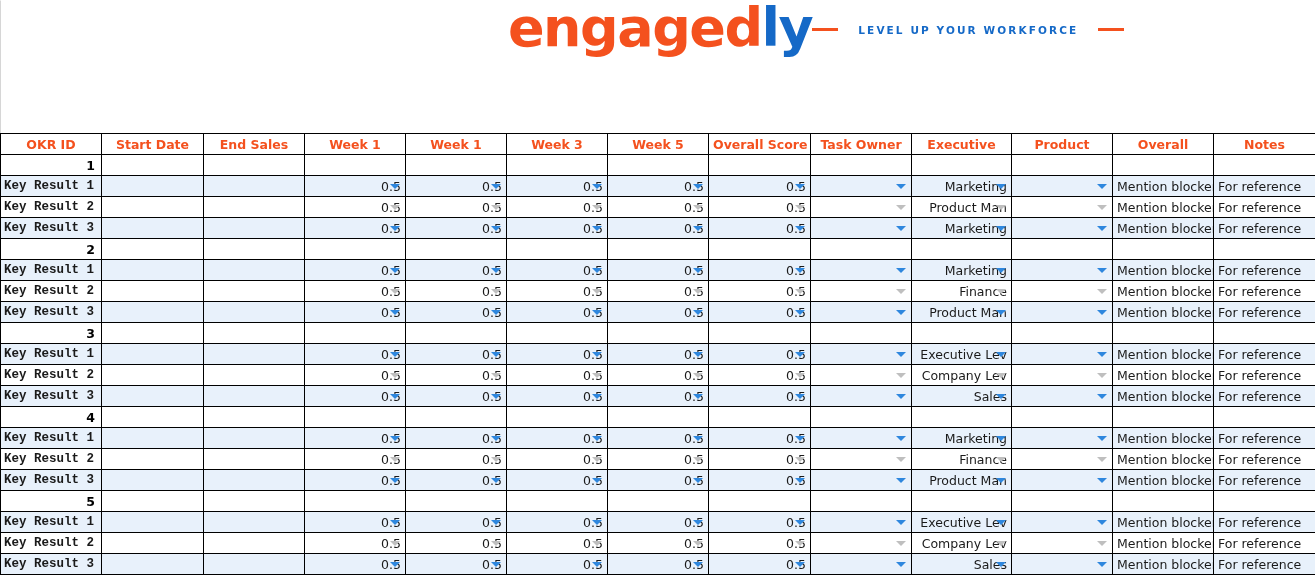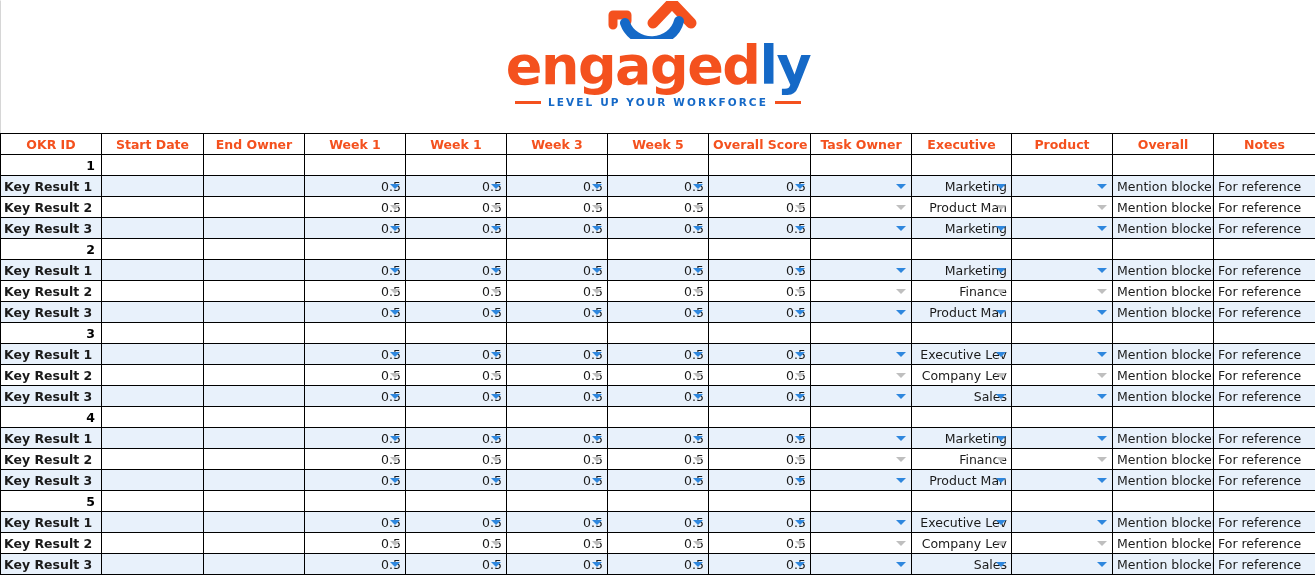--- a/index.html
+++ b/index.html
@@ -19,40 +19,40 @@
     border-left: 1px solid #d6d6d6;
     border-top: 1px solid #ffffff;
     display: flex;
     align-items: flex-start;
     justify-content: center;
   }
   .logo-wrap {
     width: 300px;
     padding-top: 0px;
     display: flex;
-    flex-direction: column;
+    flex-direction: row;
     align-items: center;
   }
   .logo-mark { width: 130px; height: 38px; display:block; }
   .logo-word {
     font-family: "DejaVu Sans", sans-serif;
     font-size: 54px;
     font-weight: 700;
     letter-spacing: -1.5px;
     line-height: 58px;
     margin-top: -2px;
     white-space: nowrap;
   }
   .logo-word .part-a { color: #F4511E; }
   .logo-word .part-b { color: #1569C7; }
   .tagline-row {
     display: flex;
     align-items: center;
     justify-content: center;
-    gap: 7px;
+    gap: 20px;
     margin-top: 1px;
   }
   .tag-dash { width: 26px; height: 3px; background: #F4511E; display:block; }
   .tagline {
     color: #1569C7;
     font-family: "DejaVu Sans", sans-serif;
     font-size: 10.5px;
     font-weight: 600;
     letter-spacing: 2.1px;
     white-space: nowrap;
@@ -90,20 +90,21 @@
     color: #000000;
   }
   tr.group-row td.okr-id { text-align: right; padding-right: 6px; }
   tr.kr-row td { color: #1a1a1a; }
   tr.kr-row.alt td { background: #E8F1FB; }
   tr.kr-row td.okr-id {
     font-weight: 700;
     text-align: left;
     padding-left: 3px;
     font-size: 12.5px;
+    font-family: Liberation Mono, monospace;
   }
   td.numeric {
     position: relative;
     text-align: right;
     padding-right: 22px;
   }
   td.pickcell {
     position: relative;
     text-align: right;
     padding-right: 20px;
@@ -158,21 +159,21 @@
         <col style="width:101px">
       <col style="width:100px">
         <col style="width:101px">
         <col style="width:101px">
       <col style="width:102px">
     </colgroup>
     <thead>
       <tr>
         <th>OKR ID</th>
         <th>Start Date</th>
-        <th>End Owner</th>
+        <th>End Sales</th>
         <th>Week 1</th>
         <th>Week 1</th>
         <th>Week 3</th>
         <th>Week 5</th>
         <th>Overall Score</th>
         <th>Task Owner</th>
         <th>Executive</th>
         <th>Product</th>
         <th>Overall</th>
         <th>Notes</th>

